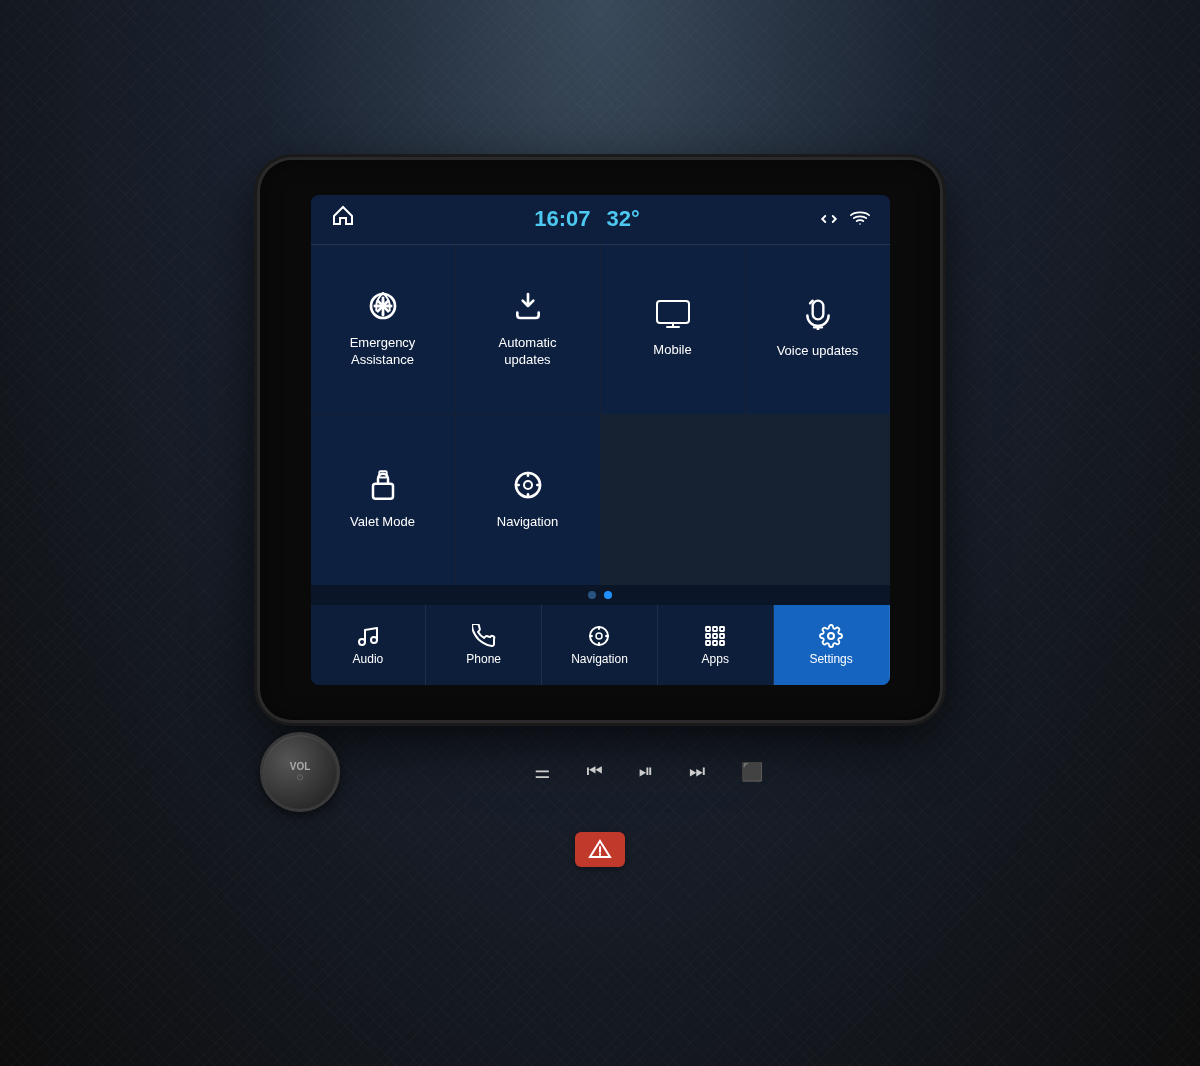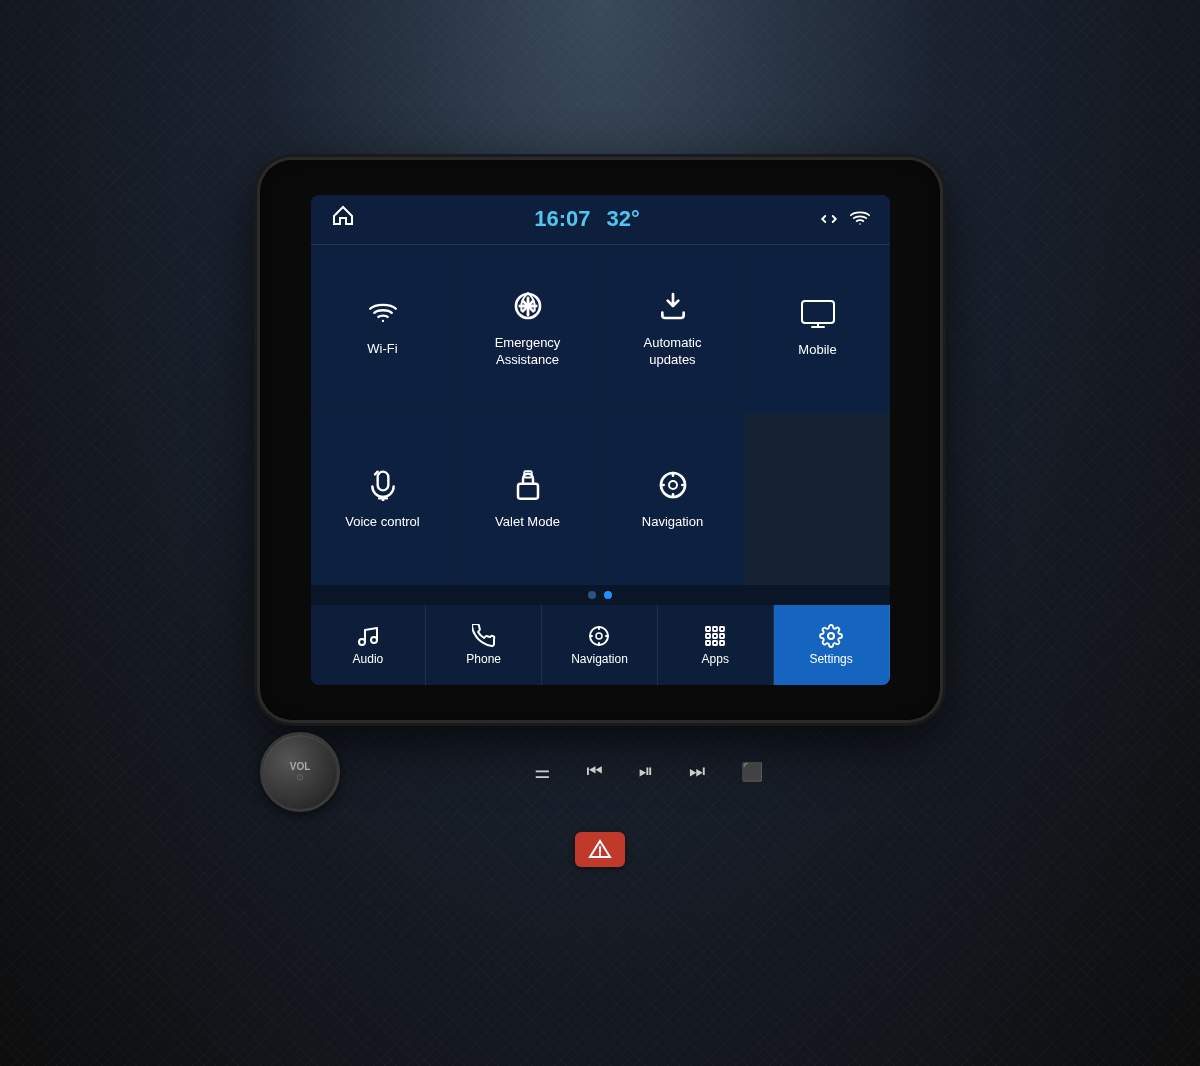--- a/index.html
+++ b/index.html
@@ -283,28 +283,20 @@
             <path d="M7 16l-4-4 4-4M17 8l4 4-4 4" stroke="white" stroke-width="2.5" fill="none" stroke-linecap="round"></path>
           </svg>
           <svg width="20" height="20" viewBox="0 0 24 24">
             <path d="M1 7.5C5.5 3 18.5 3 23 7.5M4.5 11C7.5 8 16.5 8 19.5 11M8 14.5C9.5 13 14.5 13 16 14.5M12 18h0" stroke="white" stroke-width="2" fill="none" stroke-linecap="round"></path>
           </svg>
         </div>
       </div>
 
       <div class="main-grid">
 
-        <div class="grid-item">
-          <div class="icon">
-            <svg width="32" height="28" viewBox="0 0 24 24">
-              <path d="M1 7.5C5.5 3 18.5 3 23 7.5M4.5 11C7.5 8 16.5 8 19.5 11M8 14.5C9.5 13 14.5 13 16 14.5M12 18h0" stroke="white" stroke-width="2" fill="none" stroke-linecap="round" stroke-linejoin="round"></path>
-            </svg>
-          </div>
-          <div class="label">Wi-Fi</div>
-        </div>
 
         <div class="grid-item">
           <div class="icon">
             <svg width="32" height="32" viewBox="0 0 24 24">
               <path d="M12 2C12 2 7 7 7 12s0 3 0 3M12 2C12 2 17 7 17 12s0 3 0 3" stroke="white" stroke-width="1.5" fill="none"></path>
               <circle cx="12" cy="12" r="9" stroke="white" stroke-width="2" fill="none"></circle>
               <path d="M12 7v5M8 12h8M12 19v-2" stroke="white" stroke-width="1.8" stroke-linecap="round"></path>
 
               <line x1="12" y1="5" x2="12" y2="19" stroke="white" stroke-width="2"></line>
               <line x1="5" y1="12" x2="19" y2="12" stroke="white" stroke-width="2"></line>
@@ -338,21 +330,21 @@
 
         <div class="grid-item">
           <div class="icon">
             <svg width="32" height="32" viewBox="0 0 24 24">
               <path d="M12 2a4 4 0 014 4v6a4 4 0 01-8 0V6a4 4 0 014-4z" stroke="white" stroke-width="1.8" fill="none"></path>
               <path d="M4 13a8 8 0 0016 0" stroke="white" stroke-width="1.8" fill="none" stroke-linecap="round"></path>
               <path d="M12 21v3" stroke="white" stroke-width="2" stroke-linecap="round"></path>
               <path d="M9 22h6M8 2l-2 2" stroke="white" stroke-width="1.8" stroke-linecap="round"></path>
             </svg>
           </div>
-          <div class="label">Voice control</div>
+          <div class="label">Voice updates</div>
         </div>
 
         <div class="grid-item">
           <div class="icon">
             <svg width="30" height="32" viewBox="0 0 24 24">
               <rect x="4" y="11" width="16" height="12" rx="2" stroke="white" stroke-width="2" fill="none"></rect>
               <path d="M8 11V7a4 4 0 018 0v4" stroke="white" stroke-width="2" fill="none" stroke-linecap="round"></path>
               <rect x="9" y="1" width="6" height="5" rx="1" stroke="white" stroke-width="1.5" fill="none"></rect>
             </svg>
           </div>

